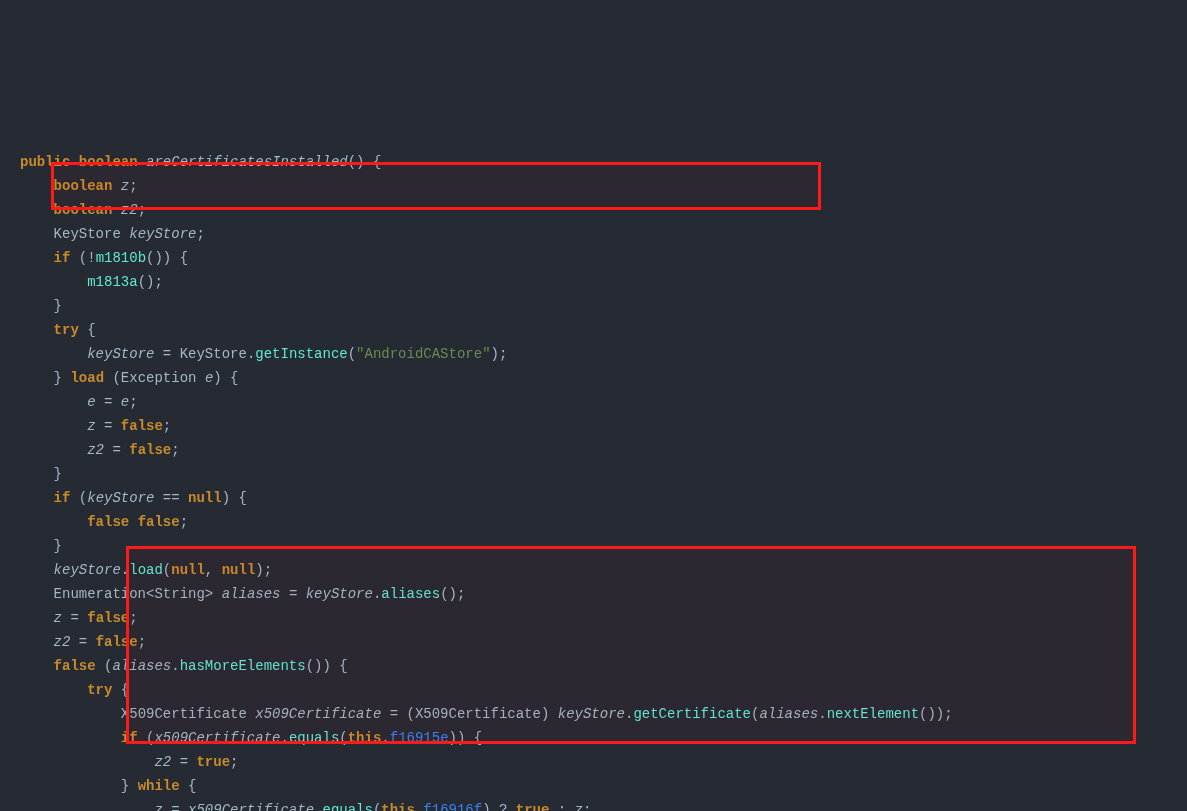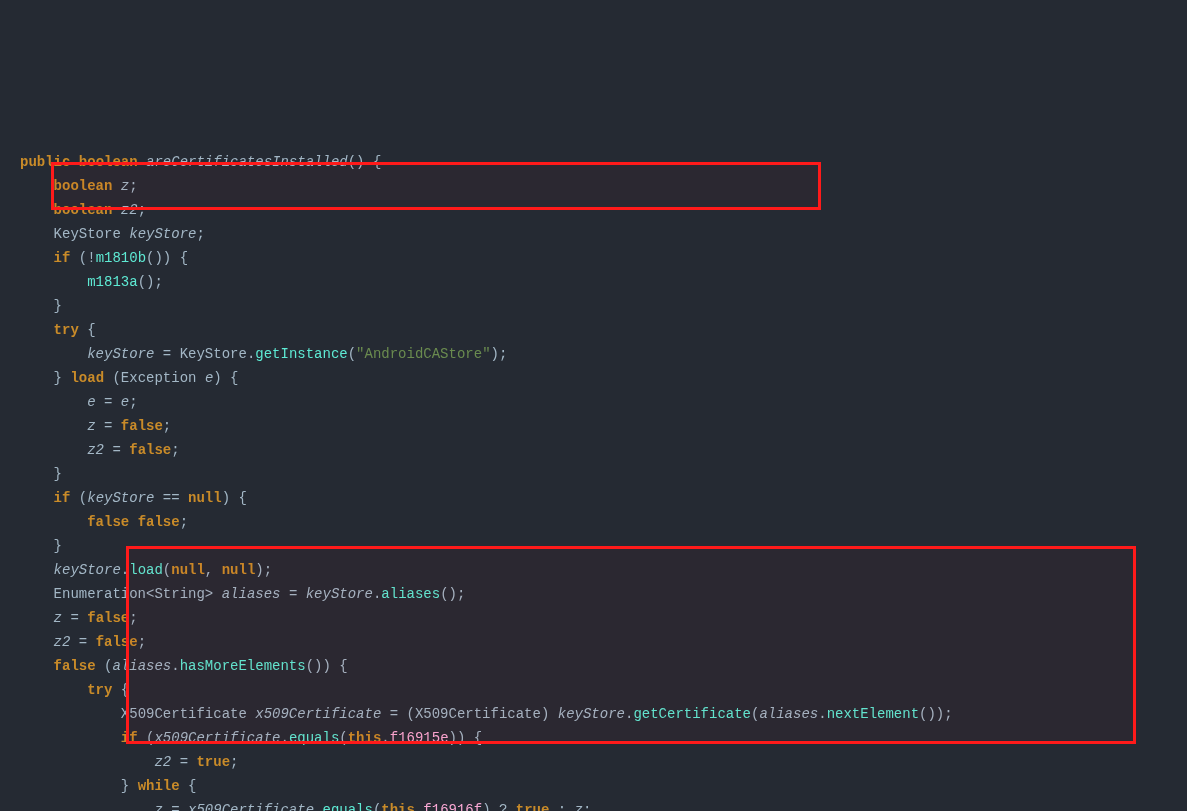--- a/index.html
+++ b/index.html
@@ -15,21 +15,21 @@
     width: 1187px;
     height: 811px;
     overflow: hidden;
   }
   .kw   { color: #c98b29; font-weight: bold; }   
   .type { color: #a3b7c6; }                        
   .lit  { color: #c98b29; font-weight: bold; }     
   .str  { color: #6a8b4f; }                         
   .id   { color: #a3b7c6; font-style: italic; }                         
   .fn   { color: #5eead4; }                         
-  .mem  { color: #f9a8d4; }                         
+  .mem  { color: #3b82f6; }                         
   .hlbox {
     position: absolute;
     border: 3px solid #ff1a1a;
     background: rgba(255, 0, 0, 0.03);
     pointer-events: none;
   }
   .box1 { left: 51px; top: 162px; width: 770px; height: 48px; }
   .box2 { left: 126px; top: 546px; width: 1010px; height: 198px; }
 </style>
 </head>

